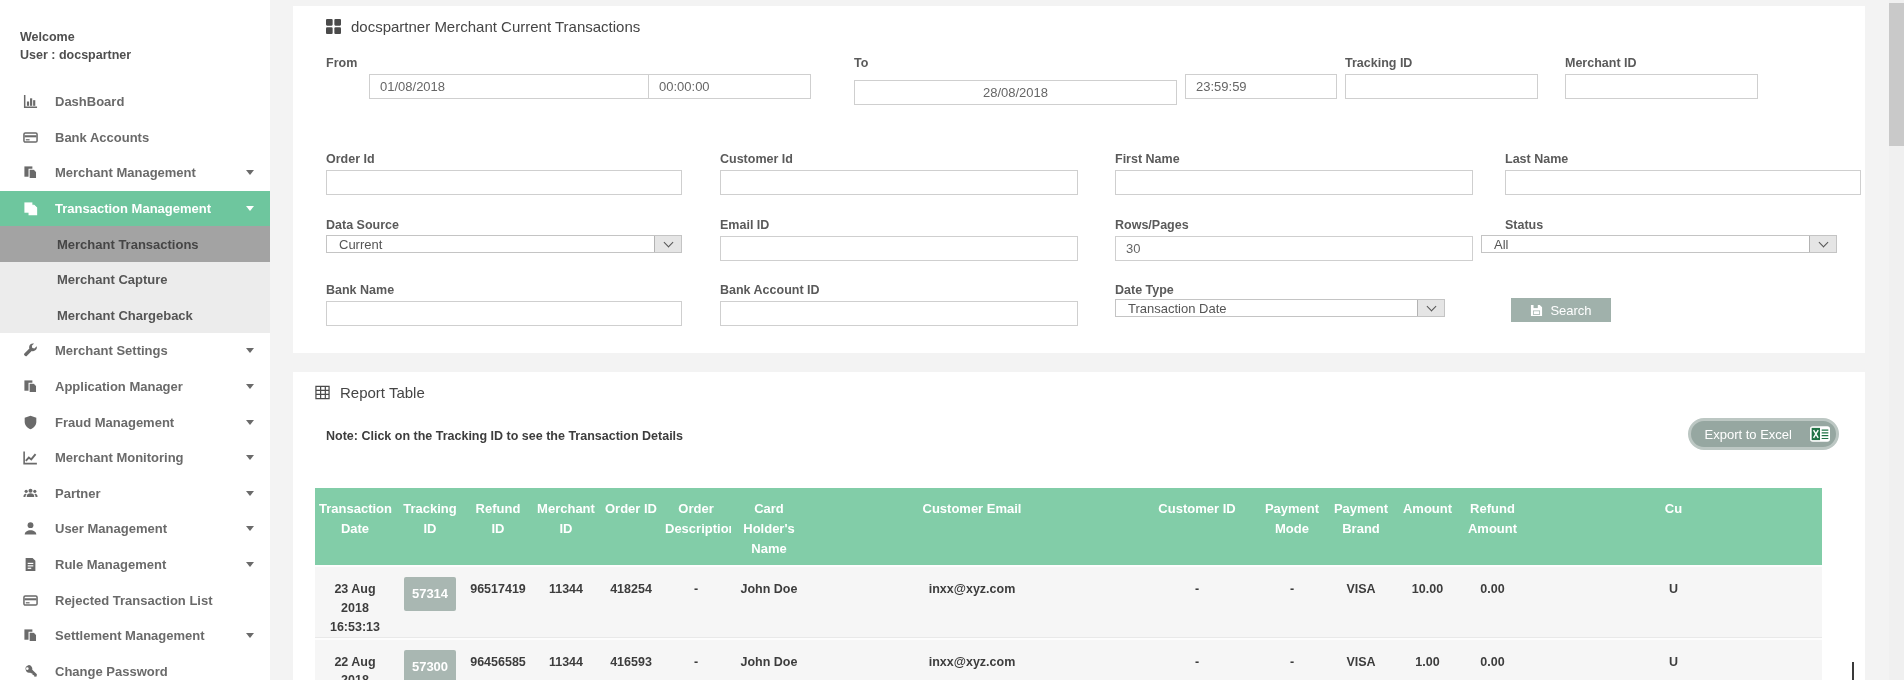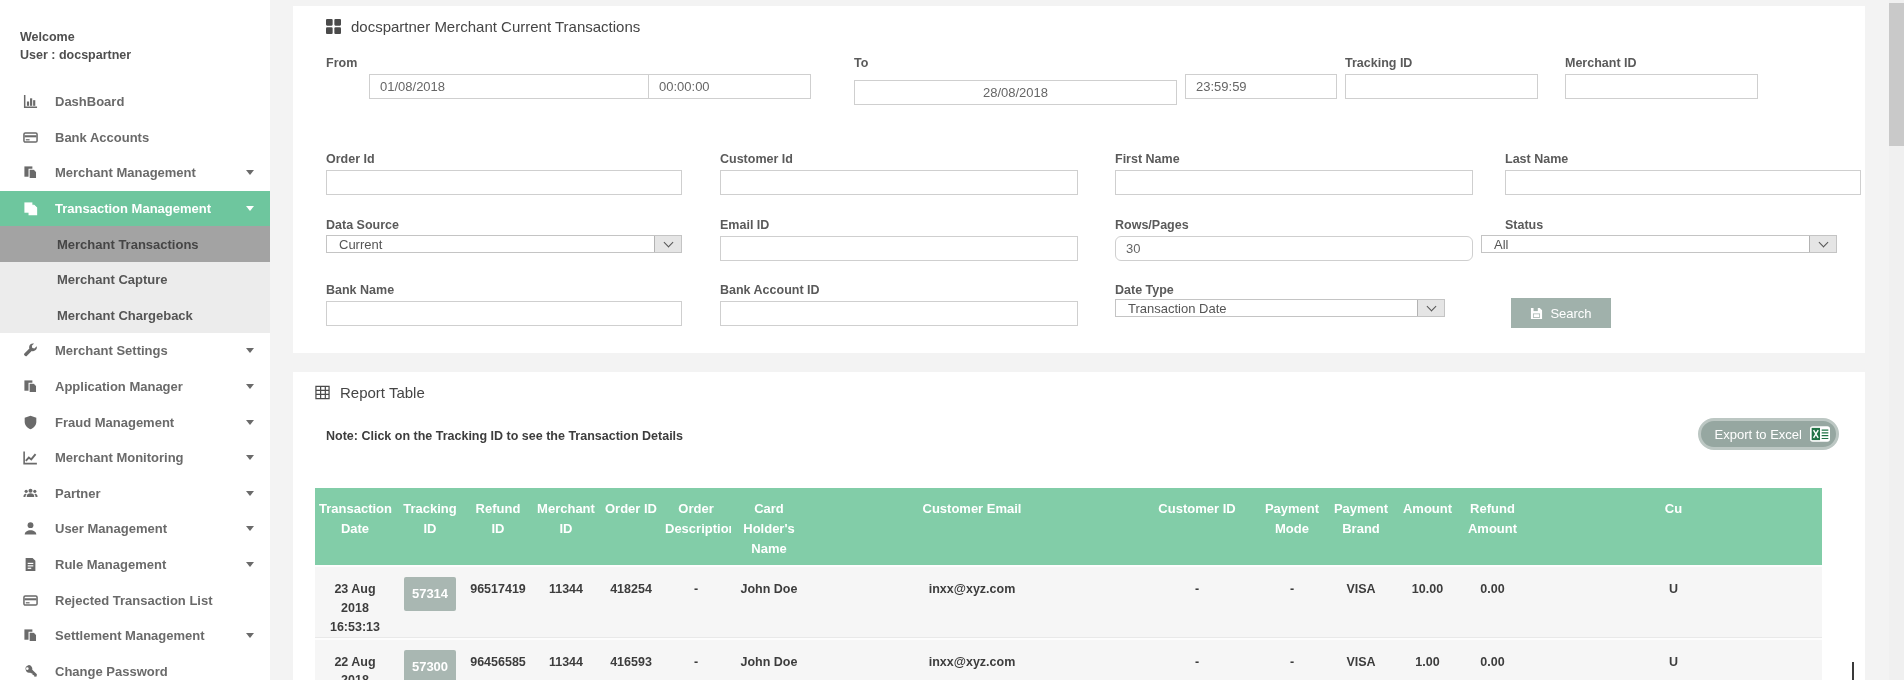--- a/index.html
+++ b/index.html
@@ -36,30 +36,30 @@
   .flabel{position:absolute;font-size:12.5px;font-weight:700;color:#5a5a5a;white-space:nowrap;}
   .finput{position:absolute;height:25px;border:1px solid #cfcfcf;background:#fff;
           font:13px "Liberation Sans","DejaVu Sans",sans-serif;color:#666;padding:0 10px;outline:none;}
   .fselect{position:absolute;height:18px;border:1px solid #c4c4c4;background:#fff;
            display:flex;align-items:center;cursor:pointer;}
   .fselect .sval{flex:1;padding-left:12px;font-size:13px;color:#555;}
   .fselect .sarrow{width:27px;align-self:stretch;background:#e5e5e5;border-left:1px solid #b3b3b3;
                    display:flex;align-items:center;justify-content:center;}
   .chev{width:7px;height:7px;border-right:1.8px solid #555;border-bottom:1.8px solid #555;
         transform:rotate(45deg);margin-top:-3px;}
-  .btn-search{position:absolute;left:1218px;top:292px;width:100px;height:30px;border:none;cursor:pointer;
+  .btn-search{position:absolute;left:1218px;top:292px;width:100px;height:24px;border:none;cursor:pointer;
               background:var(--btn,#a0b1ab);color:#fff;font-size:13px;font-family:inherit;
               display:flex;align-items:center;justify-content:center;gap:7px;}
   .btn-search svg{width:13px;height:13px;}
 
   
   .note{position:absolute;left:33px;top:57px;font-size:12.5px;font-weight:700;color:#3d3d3d;}
   .btn-export{position:absolute;right:26px;top:46px;height:32px;border-radius:17px;cursor:pointer;
               background:var(--export,#96a7a1);border:3px solid #bcc7c3;color:#fff;font-size:13px;font-family:inherit;
-              display:flex;align-items:center;gap:8px;padding:0 6px 0 14px;}
+              display:flex;align-items:center;gap:18px;padding:0 6px 0 14px;}
   .btn-export svg{width:20px;height:16px;}
 
   .rtable{position:absolute;left:22px;top:116px;width:1507px;border-collapse:separate;border-spacing:0;
           table-layout:fixed;}
   .rtable th{background:var(--th,#82cda8);color:#fff;font-size:13px;font-weight:700;height:72px;
              padding:11px 4px 6px;vertical-align:top;text-align:center;line-height:1.55;overflow:hidden;}
   .rtable td{background:#f6f6f6;color:#3d3d3d;font-size:12.5px;font-weight:700;text-align:center;
              vertical-align:top;padding:13px 4px 0;height:63px;white-space:pre-line;line-height:1.5;
              border-bottom:1px solid #e9e9e9;border-top:2px solid #fdfdfd;overflow:hidden;}
   .chip{display:inline-block;min-width:48px;padding:7px 8px;background:var(--chip,#a9b7b2);color:#fff;
@@ -276,21 +276,21 @@
     <div class="flabel" style="left:33px;top:212px">Data Source</div>
     <div class="fselect" style="left:33px;top:229px;width:356px">
       <span class="sval">Current</span>
       <span class="sarrow">
           <span class="chev"></span>
         </span>
     </div>
     <div class="flabel" style="left:427px;top:212px">Email ID</div>
     <input class="finput" style="left: 427px; top: 230px; width: 358px;" value="">
     <div class="flabel" style="left:822px;top:212px">Rows/Pages</div>
-    <input class="finput" style="left: 822px; top: 230px; width: 358px; border-radius: 6px;" value="30">
+    <input class="finput" style="left: 822px; top: 230px; width: 358px;" value="30">
     <div class="flabel" style="left:1212px;top:212px">Status</div>
     <div class="fselect" style="left:1188px;top:229px;width:356px">
       <span class="sval">All</span>
       <span class="sarrow">
           <span class="chev"></span>
         </span>
     </div>
 
     <div class="flabel" style="left:33px;top:277px">Bank Name</div>
     <input class="finput" style="left: 33px; top: 295px; width: 356px;" value="">

